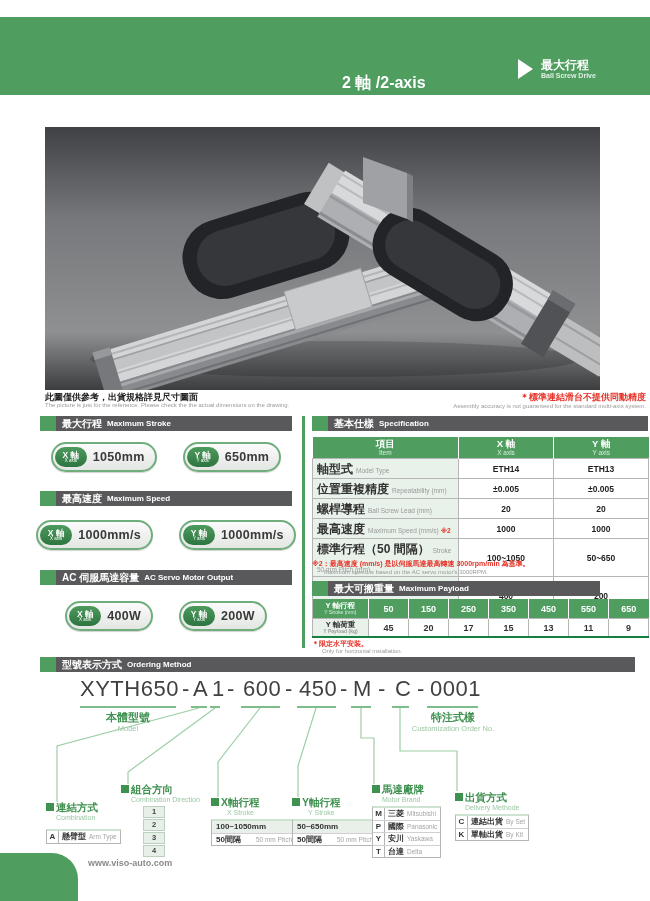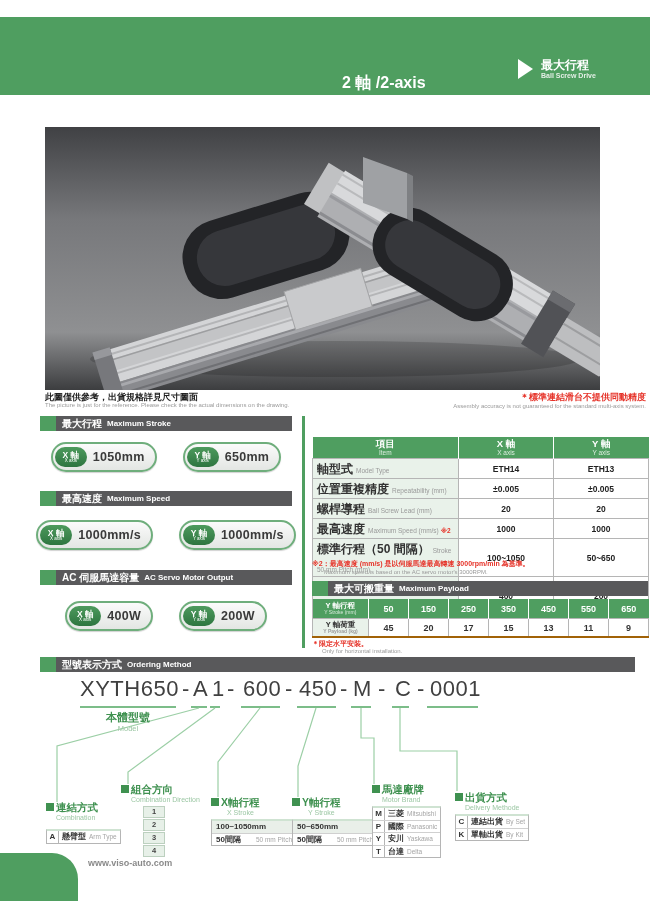--- a/index.html
+++ b/index.html
@@ -57,21 +57,21 @@
   .spec td.lbl{background:#e9f2ea;}
   .spec td.lbl .zh{font-size:12px;font-weight:bold;color:#333;}
   .spec td.lbl .en{font-size:6.5px;color:#9a9a9a;margin-left:3px;}
   .spec td.lbl .ref{font-size:6.5px;font-weight:bold;color:#e63329;margin-left:2px;}
   .spec td.val{text-align:center;font-size:8.5px;font-weight:bold;color:#222;}
   .spec-note{position:absolute;left:312px;top:560px;line-height:1.25;}
   .spec-note .zh{font-size:7px;font-weight:bold;color:#e63329;}
   .spec-note .en{font-size:6px;color:#9a9a9a;margin-left:12px;}
 
   
-  .pay{position:absolute;left:312px;top:599px;width:336px;border-bottom:2px solid #a16207;}
+  .pay{position:absolute;left:312px;top:599px;width:336px;border-bottom:2px solid #15803d;}
   .pay td{padding:0;}
   .pay .h{background:#4f9e60;color:#fff;border-left:1px solid #fff;height:19px;text-align:center;}
   .pay .h:first-child{border-left:none;}
   .pay .h .zh{font-size:7.5px;font-weight:bold;display:block;line-height:1.1;}
   .pay .h .en{font-size:5px;color:#d9ebdc;display:block;line-height:1.1;}
   .pay .hn{font-size:9px;font-weight:bold;}
   .pay .b{border:1px solid #b5b5b5;height:17px;text-align:center;background:#fff;font-size:9px;font-weight:bold;color:#333;}
   .pay .bl{background:#e9f2ea;text-align:center;}
   .pay .bl .zh{font-size:7.5px;font-weight:bold;color:#333;display:block;line-height:1.1;}
   .pay .bl .en{font-size:5px;color:#9a9a9a;display:block;line-height:1.1;}
@@ -254,20 +254,27 @@
     </div>
     <div class="pill">
       <div class="pill-badge">
           <span class="pb-zh">Y 軸</span>
           <span class="pb-en">Y axis</span>
         </div>
       <span class="pill-value">200W</span>
     </div>
   </div>
 
+  <div class="sbar" style="left:312px;top:416px;width:336px;">
+    <div class="sb-sq"></div>
+    <div class="sb-body">
+        <span class="sb-zh">基本仕樣</span>
+        <span class="sb-en">Specification</span>
+      </div>
+  </div>
 
   <table class="spec">
     <colgroup>
         <col style="width:146px">
         <col style="width:95px">
         <col style="width:95px">
       </colgroup>
     <thead>
       <tr>
         <th>
@@ -320,21 +327,21 @@
         <td class="val" colspan="2">0~40°C,85% RH Below</td>
       </tr>
     </tbody>
   </table>
 
   <div class="spec-note">
     <div class="zh">※2：最高速度 (mm/s) 是以伺服馬達最高轉速 3000rpm/min 為基準。</div>
     <div class="en">Maximum speed is based on the AC servo motor's 3000RPM.</div>
   </div>
 
-  <div class="sbar" style="left:312px;top:581px;width:336px;height:15px;">
+  <div class="sbar" style="left:312px;top:581px;width:288px;height:15px;">
     <div class="sb-sq"></div>
     <div class="sb-body">
         <span class="sb-zh">最大可搬重量</span>
         <span class="sb-en">Maximum Payload</span>
       </div>
   </div>
 
   <table class="pay">
     <colgroup>
         <col style="width:56px">
@@ -406,20 +413,24 @@
 
   <svg class="conn" width="650" height="225" viewBox="0 0 650 225">
     <path d="M80 57H176 M191 57H207 M210 57H220 M241 57H280 M297 57H336 M351 57H371 M392 57H409 M427 57H478" stroke="#7cbd89" stroke-width="2" fill="none"></path>
     <path d="M199 58 L57 96 L57 152 M215 58 L128 122 L128 134 M260 58 L218 112 L218 147 M316 58 L298 116 L298 147 M361 58 L361 88 L374 88 L374 134 M400 58 L400 101 L457 101 L457 141" stroke="#9ccfa6" stroke-width="1.2" fill="none"></path>
   </svg>
 
   <div class="ord-label" style="left:78px;top:711px;width:100px;">
     <span class="zh">本體型號</span>
     <span class="en">Model</span>
   </div>
+  <div class="ord-label" style="left:392px;top:711px;width:122px;">
+    <span class="zh">特注式樣</span>
+    <span class="en">Customization Order No.</span>
+  </div>
 
   <div class="group" style="left:46px;top:801px;">
     <div class="g-title">
         <span class="g-sq"></span>
         <span>連結方式</span>
       </div>
     <div class="g-sub">Combination</div>
     <div class="g-table">
       <div class="g-row">
         <span class="g-code">A</span>

